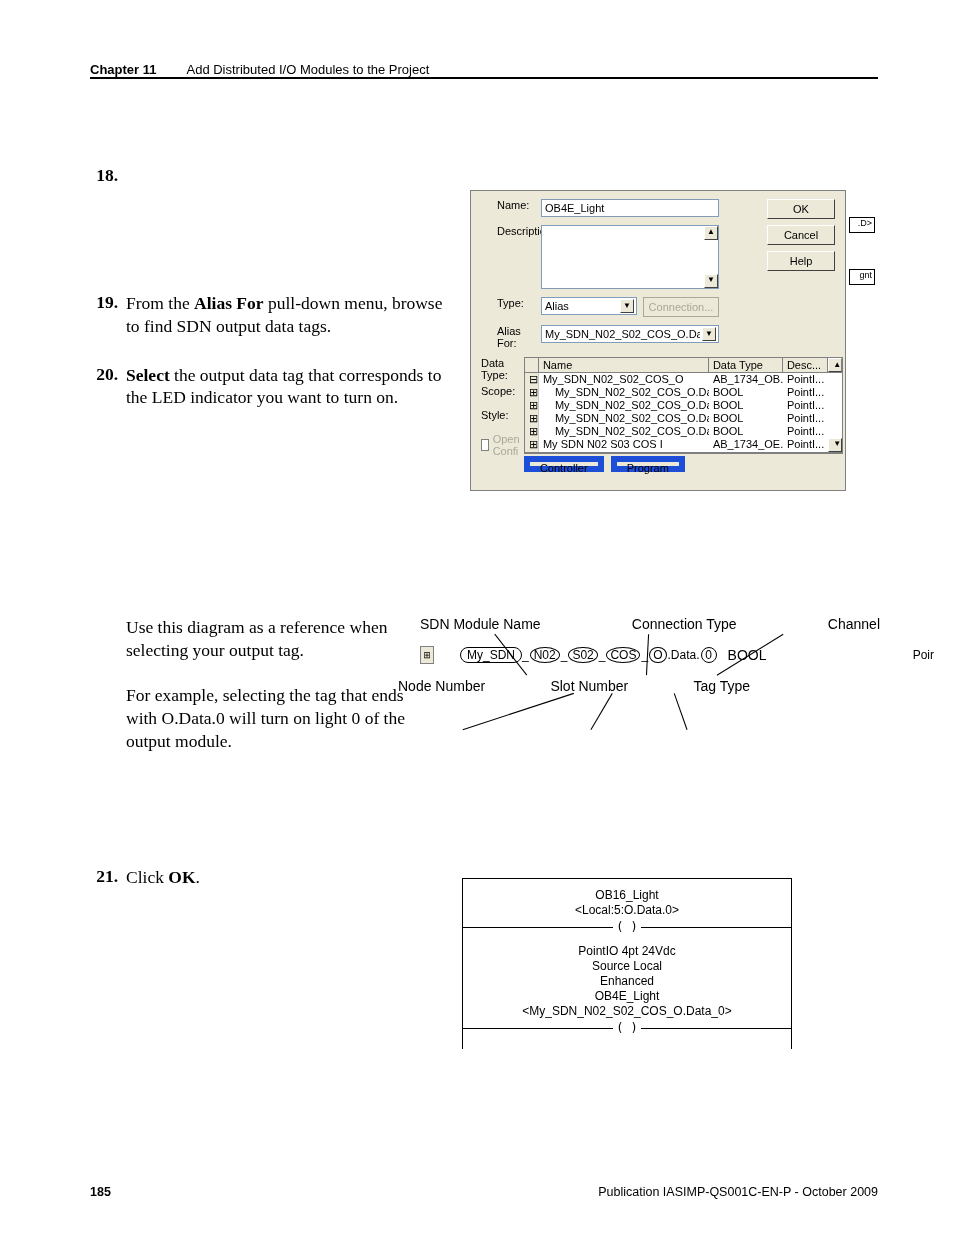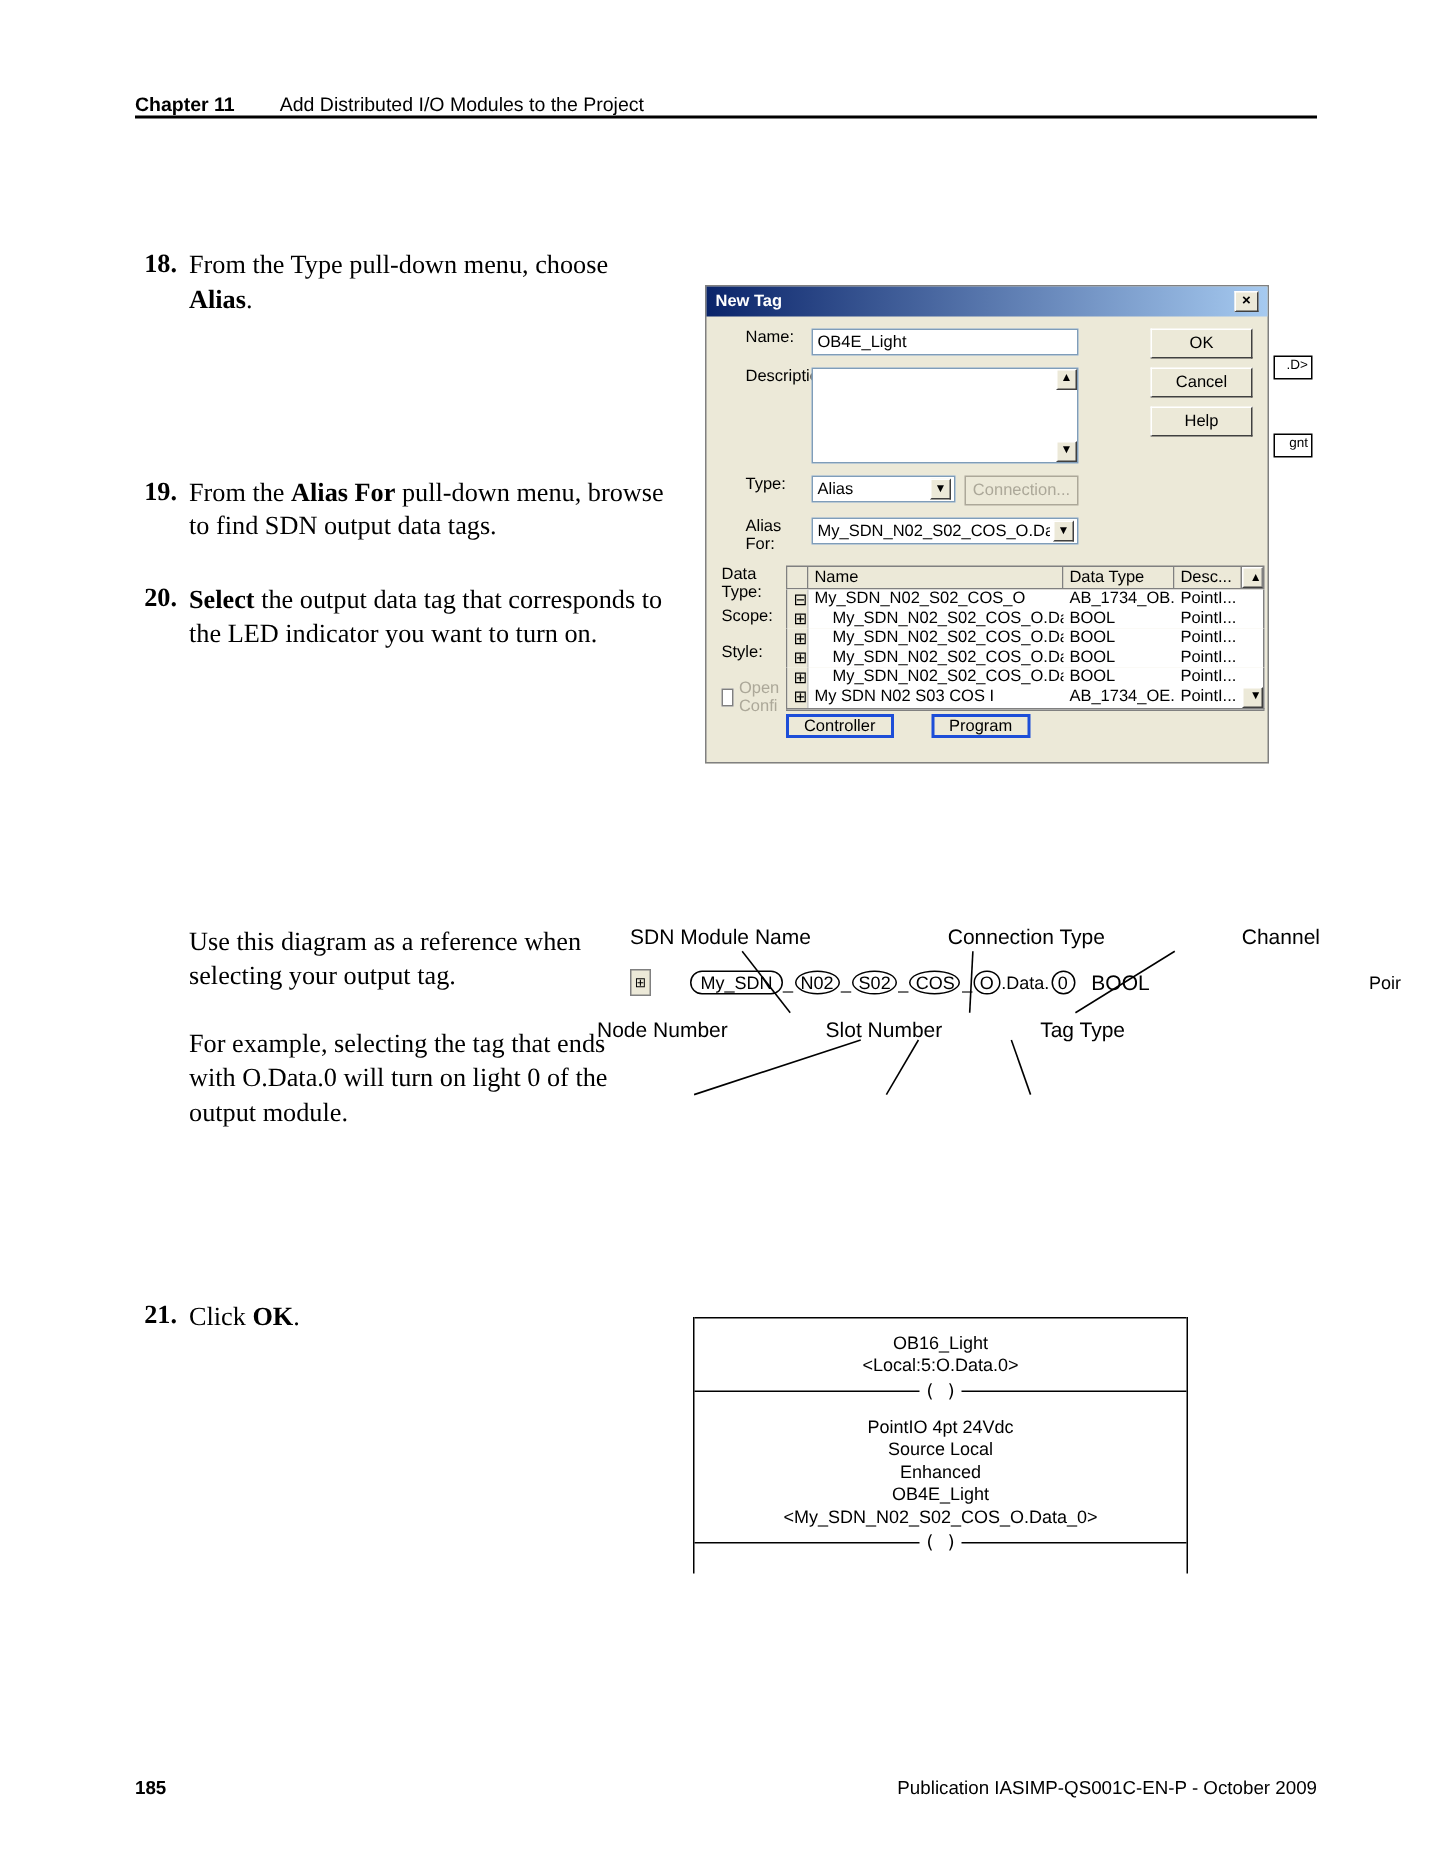--- a/index.html
+++ b/index.html
@@ -164,25 +164,25 @@
     width:14px; text-align:center; border-right:1px solid #ccc;
     background:#ece9d8;
   }
   .upbtn {
     width:14px; height:14px; background:#ece9d8;
     border:1px solid #fff; border-right-color:#404040; border-bottom-color:#404040;
     font-size:8px; text-align:center; line-height:10px;
   }
   .cpbtn {
     height:16px; padding:0 10px;
-    border:2px solid #1d4ed8;
+    border:6px solid #1d4ed8;
     background:#ece9d8;
     font-size:11px;
     display:inline-block;
-    margin-right:22px;
+    margin-right:4px;
   }
   .chkrow { display:flex; align-items:center; gap:4px; }
   .chkbox { width:12px; height:12px; border:1px solid #808080; background:#fff; }
 
   
   .sideshape1 { position:absolute; right:-30px; top:26px; border:1px solid #000; width:26px; height:16px; font-size:9px; text-align:right; padding-right:2px; }
   .sideshape2 { position:absolute; right:-30px; top:78px; border:1px solid #000; width:26px; height:16px; font-size:9px; text-align:right; padding-right:2px; }
 
   .expandbtn {
     width:22px; height:16px;
@@ -260,23 +260,20 @@
   <div class="header">
     <span class="chapter">Chapter 11</span>
     <span class="title">Add Distributed I/O Modules to the Project</span>
   </div>
 
   <div class="content">
     <div class="twocol">
       <div>
         <div class="step">
           <div class="stepnum"><b>18.</b></div>
-          <div class="steptext">
-            <span>From the Type pull-down menu, choose </span><b>Alias</b><span>.</span>
-          </div>
         </div>
         <div style="height:80px"></div>
         <div class="step">
           <div class="stepnum"><b>19.</b></div>
           <div class="steptext">
             <span>From the </span><b>Alias For</b><span> pull-down menu, browse to find SDN output data tags.</span>
           </div>
         </div>
         <div class="step">
           <div class="stepnum"><b>20.</b></div>
@@ -284,24 +281,20 @@
             <b>Select</b><span> the output data tag that corresponds to the LED indicator you want to turn on.</span>
           </div>
         </div>
       </div>
     </div>
   </div>
 </div>
 
 <div class="rightfig">
   <div class="dialog">
-    <div class="titlebar">
-      <span>New Tag</span>
-      <span class="closebtn">×</span>
-    </div>
     <div class="dlgbody">
       <div class="sideshape1">.D&gt;</div>
       <div class="sideshape2">gnt</div>
 
       <div class="btncol">
         <div class="winbtn">OK</div>
         <div class="winbtn">Cancel</div>
         <div class="winbtn">Help</div>
       </div>
 

